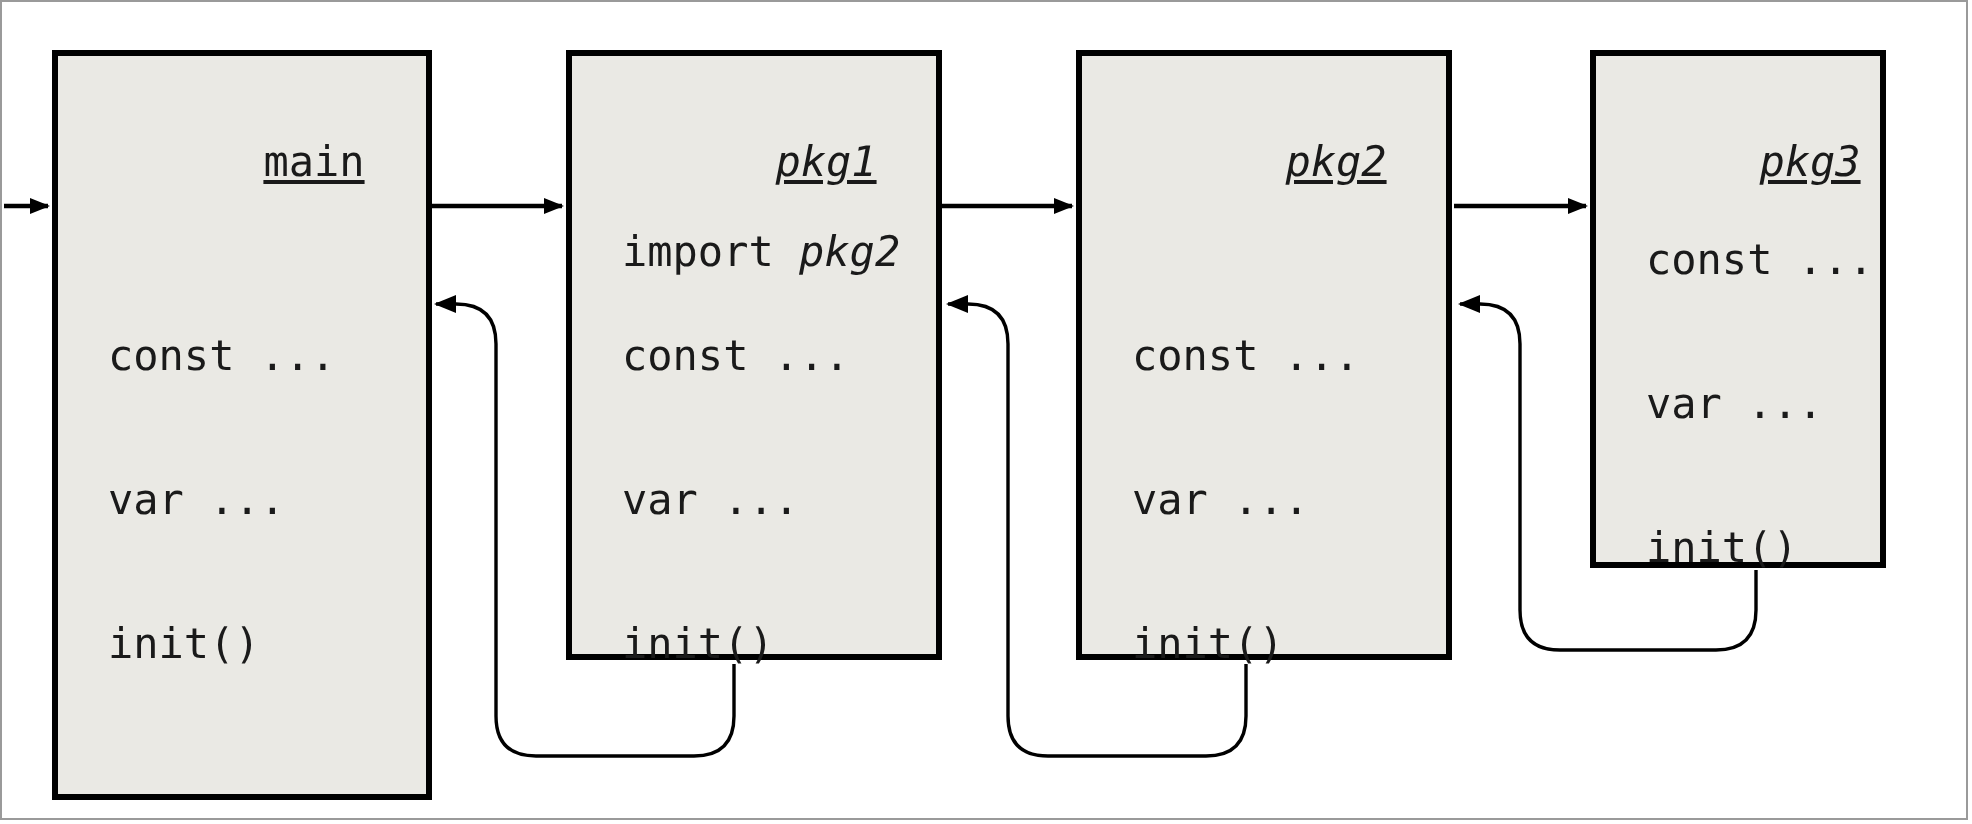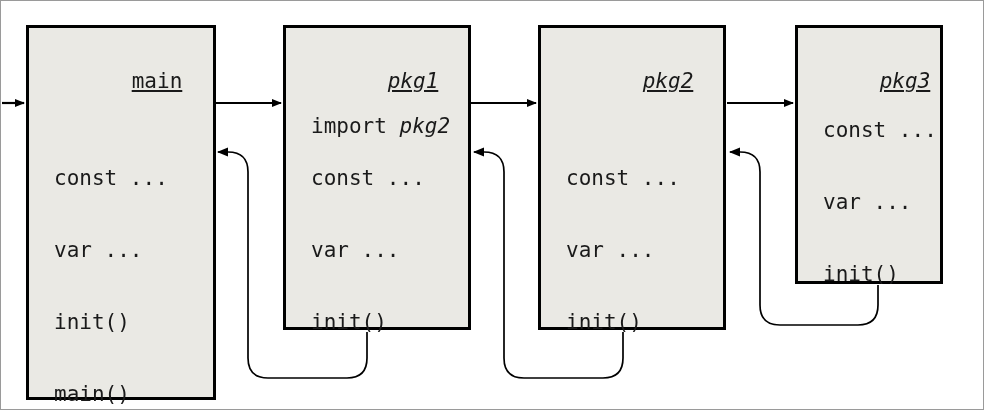--- a/index.html
+++ b/index.html
@@ -134,23 +134,20 @@
     <div class="title" style="top:41px;">main</div>
     <div class="row" style="left:25px; top:138px;">
       <span>const ...</span>
     </div>
     <div class="row" style="left:25px; top:210px;">
       <span>var ...</span>
     </div>
     <div class="row" style="left:25px; top:282px;">
       <span>init()</span>
     </div>
-    <div class="row" style="left:25px; top:354px;">
-      <span>main()</span>
-    </div>
   </div>
 
   <div class="pkgbox" style="left:283px; top:25px; width:188px; height:305px;">
     <div class="title italic" style="top:41px;">pkg1</div>
     <div class="row" style="left:25px; top:86px;">
       <span>import </span><span class="em">pkg2</span>
     </div>
     <div class="row" style="left:25px; top:138px;">
       <span>const ...</span>
     </div>

